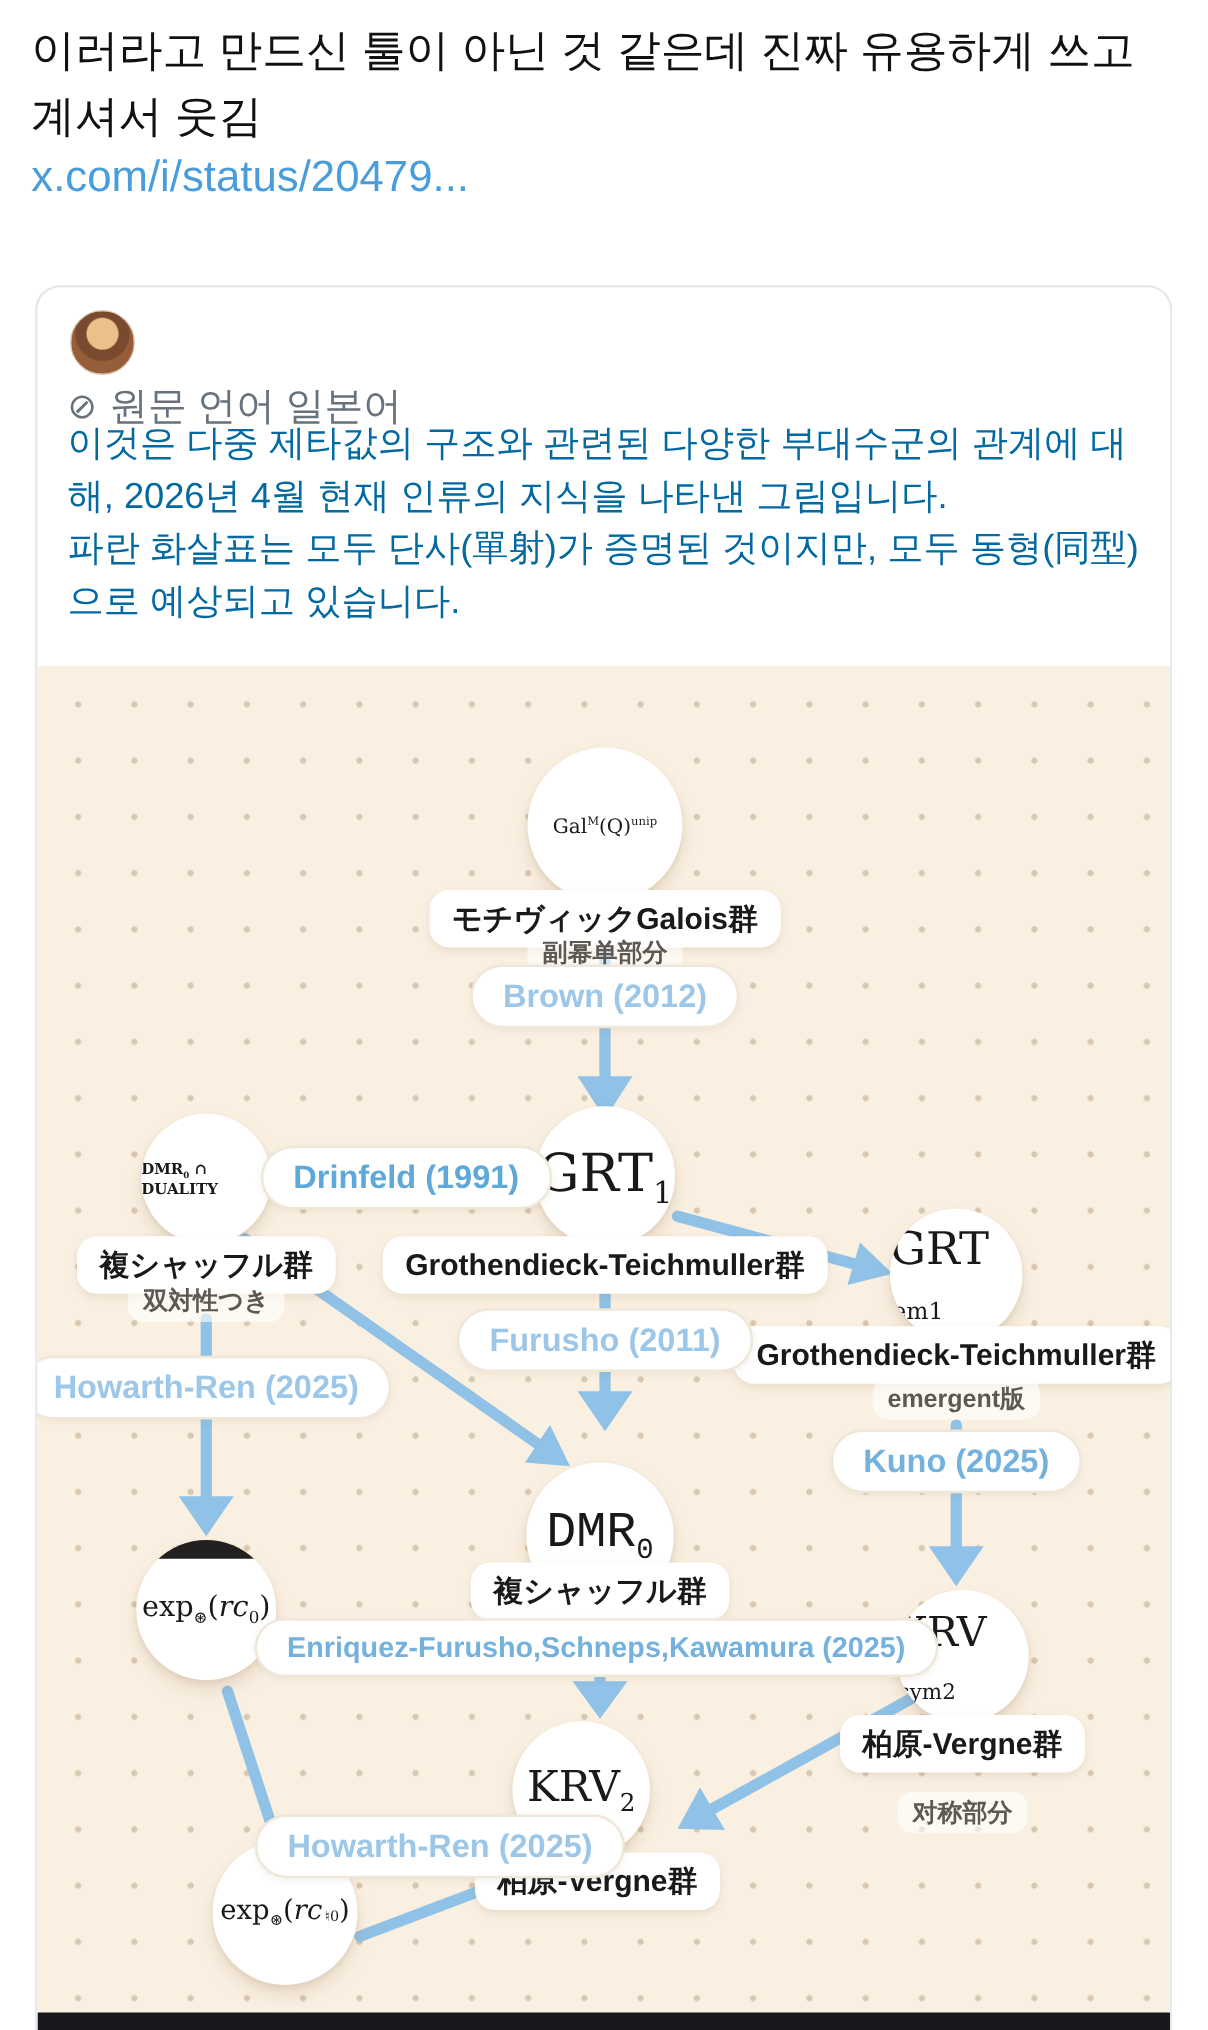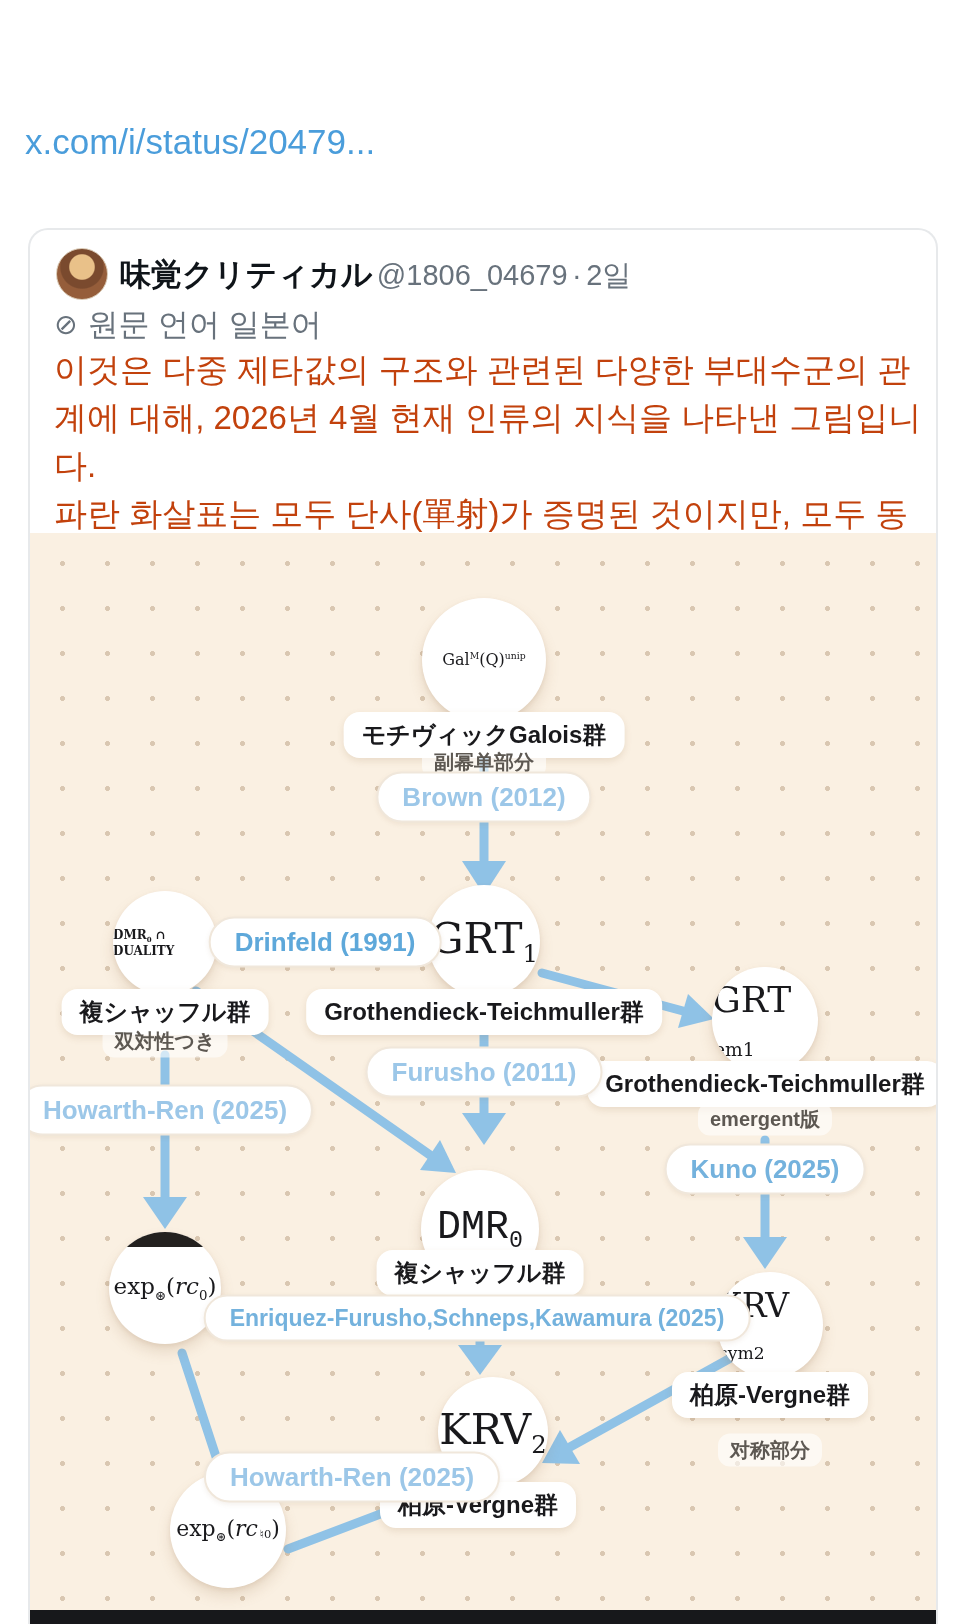--- a/index.html
+++ b/index.html
@@ -15,21 +15,21 @@
         border:2px solid #e7e9eb;border-bottom:none;border-radius:20px 20px 0 0;overflow:hidden;}
   .avatar{position:absolute;left:26px;top:18px;width:50px;height:50px;border-radius:50%;
           background:radial-gradient(circle at 50% 36%,#e9c189 30%,#7a4a2e 33% 52%,#955d3a 55%);
           border:1px solid #d9c9b4;}
   .name-row{position:absolute;left:90px;top:24px;white-space:nowrap;}
   .display-name{font-size:31px;font-weight:700;color:#0f1419;}
   .handle,.sep,.time{font-size:29px;color:#68727c;font-weight:400;}
   .translate-row{position:absolute;left:24px;top:74px;display:flex;align-items:center;gap:10px;color:#68727c;}
   .translate-icon{font-size:28px;line-height:1;color:#68727c;}
   .translate-label{font-size:31px;}
-  .tweet-body{position:absolute;left:24px;top:116px;width:880px;font-size:33px;line-height:1.45;color:#c2410c;}
+  .tweet-body{position:absolute;left:24px;top:104px;width:880px;font-size:29px;line-height:1.45;color:#0369a1;}
   .tweet-body p{margin:0;}
 
   
   .diagram{position:absolute;left:0;top:303px;width:906px;height:1077px;background-color:#faf0e2;
            background-image:radial-gradient(circle,#d9c7b1 2.2px,rgba(0,0,0,0) 2.8px);
            background-size:45px 45px;background-position:10px 8px;}
   .edges{position:absolute;left:0;top:0;z-index:1;}
   .node{position:absolute;transform:translate(-50%,-50%);z-index:2;background:#fff;border-radius:50%;
         display:flex;align-items:center;justify-content:center;
         box-shadow:0 8px 14px rgba(150,110,70,0.18),0 2px 4px rgba(150,110,70,0.12);
@@ -50,30 +50,25 @@
   sup.m,sub.m{font-size:0.58em;}
   .stack{display:inline-flex;align-items:flex-start;line-height:0.95;
          font-size:0.52em;vertical-align:-0.15em;margin-left:2px;}
   .dark-bar{position:absolute;left:0;top:1380px;width:100%;height:16px;background:#17181b;z-index:4;}
 </style>
 </head>
 <body>
 
 <div class="page">
 
+  <div class="post-text">이러라고 만드신 툴이 아닌 것 같은데 진짜 유용하게 쓰고계셔서 웃김</div>
   <a class="post-link">x.com/i/status/20479...</a>
 
   <div class="card">
     <div class="avatar"></div>
-    <div class="name-row">
-      <span class="display-name">味覚クリティカル</span>
-      <span class="handle">@1806_04679</span>
-      <span class="sep">·</span>
-      <span class="time">2일</span>
-    </div>
     <div class="translate-row">
       <span class="translate-icon">⊘</span>
       <span class="translate-label">원문 언어 일본어</span>
     </div>
     <div class="tweet-body">
       <p>이것은 다중 제타값의 구조와 관련된 다양한 부대수군의 관계에 대해, 2026년 4월 현재 인류의 지식을 나타낸 그림입니다.</p>
       <p>파란 화살표는 모두 단사(單射)가 증명된 것이지만, 모두 동형(同型)으로 예상되고 있습니다.</p>
     </div>
 
     <div class="diagram">
@@ -132,21 +127,21 @@
         <span><span>exp</span><sub class="m">⊛</sub><span>(</span><i>rc</i><sub class="m">0</sub><span>)</span></span>
       </div>
 
       <div class="node" style="left:740px;top:792px;width:106px;height:106px;font-size:33px;">
         <span><span>KRV</span><span class="stack">
               <span>sym</span>
               <span>2</span>
             </span></span>
       </div>
 
-      <div class="node" style="left:463px;top:899px;width:110px;height:110px;font-size:42px;">
+      <div class="node" style="left:435px;top:899px;width:110px;height:110px;font-size:34px;">
         <span><span>KRV</span><sub class="m">2</sub></span>
       </div>
 
       <div class="node" style="left:198px;top:997px;width:116px;height:116px;font-size:22px;">
         <span><span>exp</span><sub class="m">⊛</sub><span>(</span><i>rc</i><span class="stack">
               <span>♮</span>
               <span>0</span>
             </span><span>)</span></span>
       </div>
 

